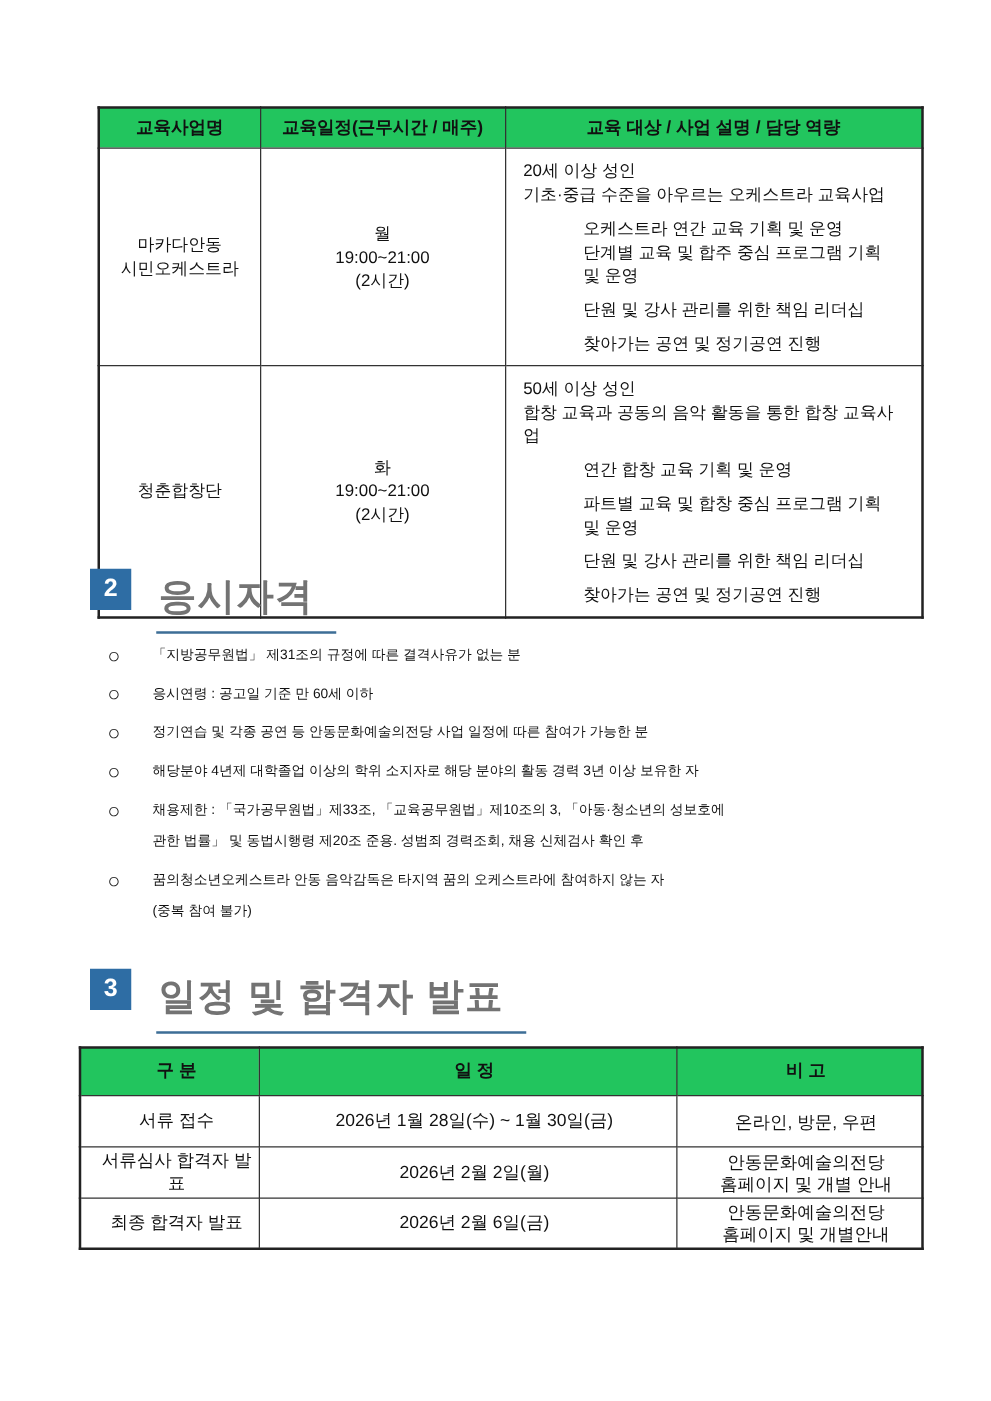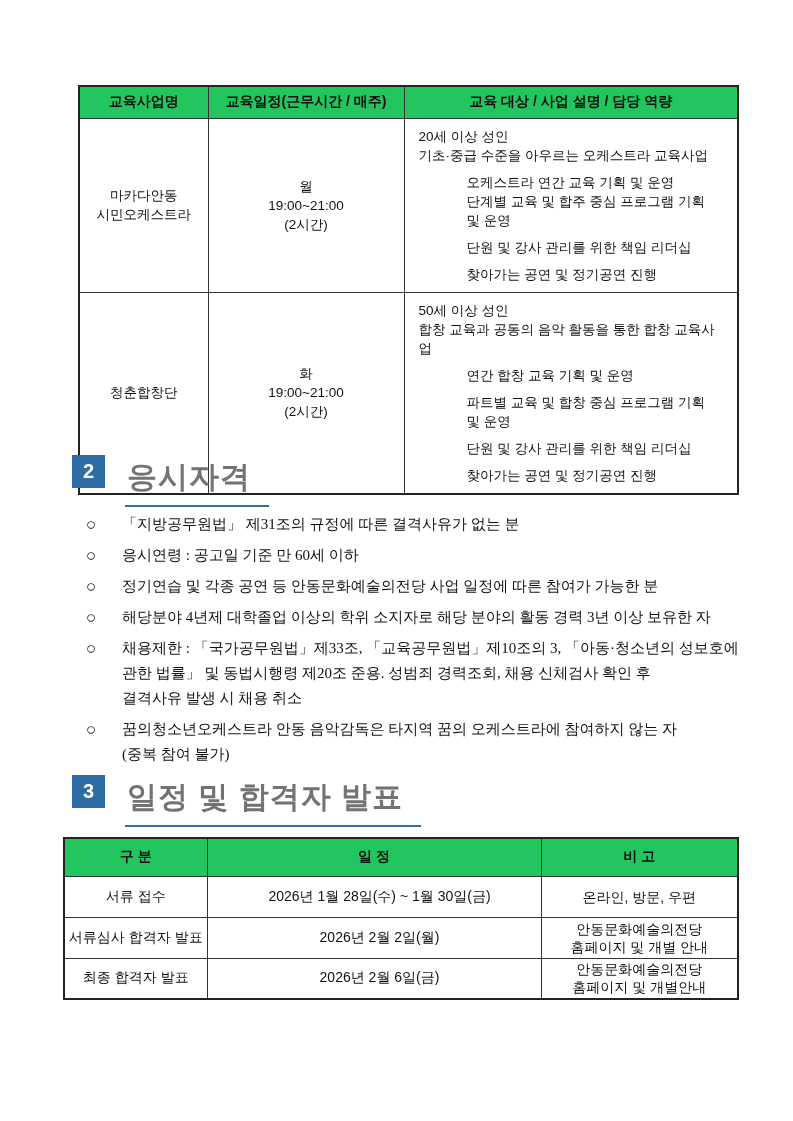--- a/index.html
+++ b/index.html
@@ -73,27 +73,27 @@
   }
   .bullet {
     display:flex; align-items:flex-start;
     margin-bottom:6px;
   }
   .bullet-icon {
     flex:0 0 36px;
     font-size:17px; line-height:25px;
     color:#111;
   }
-  .bullet-text { font-size:15px;font-family:Liberation Serif, serif; }
+  .bullet-text { font-size:11px; }
   .bullet-text div { line-height:25px; }
 
   
   .sched-table-wrap { position:absolute; top:837px; left:63px; }
   .sched-table { width:674px; }
-  .sched-table th, .sched-table td { font-size:14px; }
+  .sched-table th, .sched-table td { font-size:14px;padding-left:12px; }
   .sched-table thead tr { height:38px; }
   .sched-table tbody tr { height:41px; }
   .cat-cell { text-align:center; }
   .date-cell { text-align:center; padding-left:12px; }
   .note-cell { text-align:center; }
   .note-cell div { line-height:18px; }
 </style>
 </head>
 <body>
 
@@ -201,21 +201,20 @@
       <span class="bullet-icon">○</span>
       <span class="bullet-text">
         <div>해당분야 4년제 대학졸업 이상의 학위 소지자로 해당 분야의 활동 경력 3년 이상 보유한 자</div>
       </span>
     </li>
     <li class="bullet">
       <span class="bullet-icon">○</span>
       <span class="bullet-text">
         <div>채용제한 : 「국가공무원법」제33조, 「교육공무원법」제10조의 3, 「아동·청소년의 성보호에</div>
         <div>관한 법률」 및 동법시행령 제20조 준용. 성범죄 경력조회, 채용 신체검사 확인 후</div>
-        <div>결격사유 발생 시 채용 취소</div>
       </span>
     </li>
     <li class="bullet">
       <span class="bullet-icon">○</span>
       <span class="bullet-text">
         <div>꿈의청소년오케스트라 안동 음악감독은 타지역 꿈의 오케스트라에 참여하지 않는 자</div>
         <div>(중복 참여 불가)</div>
       </span>
     </li>
   </ul>

